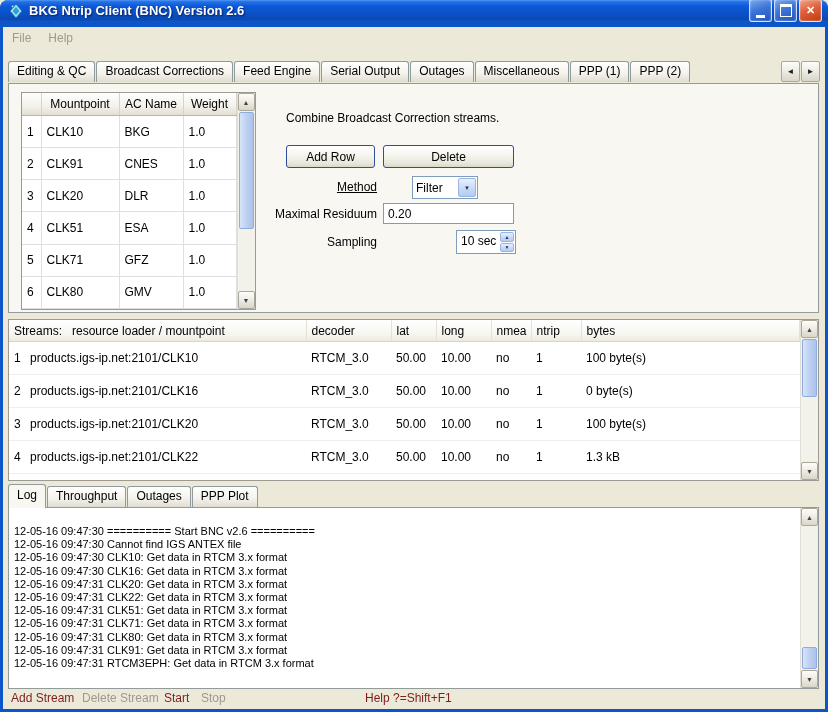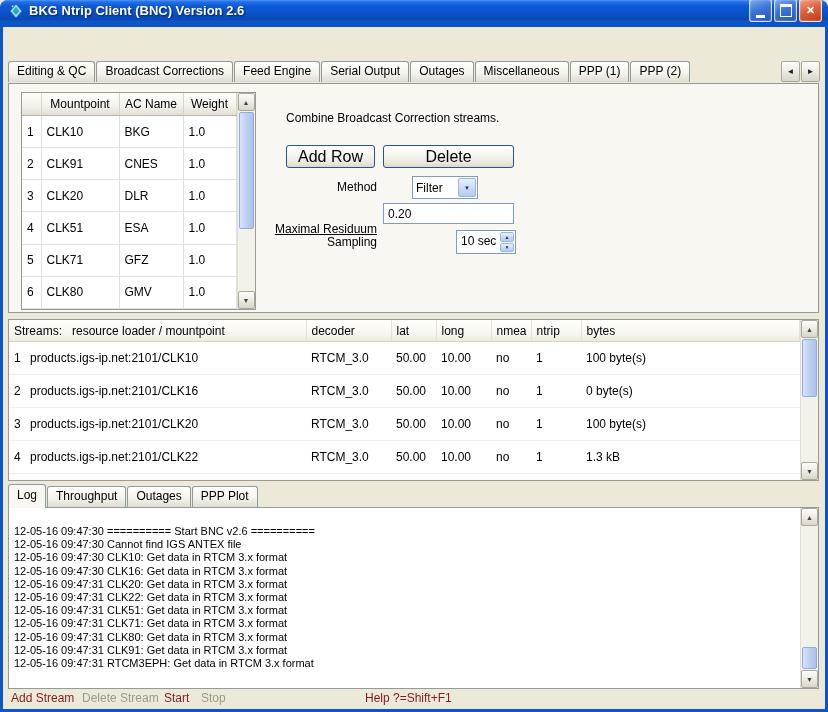--- a/index.html
+++ b/index.html
@@ -49,26 +49,26 @@
     background:linear-gradient(180deg,#FDFDFB,#EDEBE3 50%,#D9D6C9);border:1px solid #ACA899;border-radius:2px;
     color:#44463E;font-size:7px;}
   .sb-track{flex:1;position:relative;}
   .sb-thumb{position:absolute;left:1px;right:1px;border-radius:2px;
     background:linear-gradient(90deg,#D8E4F8,#C0D2F2 45%,#ACC2EC);border:1px solid #8FACDE;}
   .sb-mp .sb-thumb{top:1px;height:115px;}
   .sb-streams .sb-thumb{top:1px;height:56px;}
   .sb-log .sb-thumb{bottom:1px;height:20px;}
   
   .desc{position:absolute;left:277px;top:27px;font-size:12px;}
-  .xp-btn{font-family:inherit;font-size:16px;border:1px solid #2F4F9E;border-radius:3px;color:#000;
+  .xp-btn{font-family:inherit;font-size:12px;border:1px solid #2F4F9E;border-radius:3px;color:#000;
     background:linear-gradient(180deg,#FFFFFF 0%,#F5F4EE 45%,#EAE8DC 80%,#DDD9C8 100%);}
   .btn-add{position:absolute;left:277px;top:61px;width:89px;height:23px;}
   .btn-del{position:absolute;left:374px;top:61px;width:131px;height:23px;}
   .flabel{position:absolute;left:210px;width:158px;text-align:right;font-size:12px;}
-  .lab-method{top:96px;}.lab-res{top:138px;text-decoration:underline;}.lab-samp{top:151px;}
+  .lab-method{top:96px;text-decoration:underline;}.lab-res{top:123px;}.lab-samp{top:151px;}
   .combo{position:absolute;left:377px;top:92px;width:64px;height:21px;background:#fff;border:1px solid #7F9DB9;
     display:flex;align-items:center;margin-left:26px;}
   .combo .val{flex:1;padding-left:3px;font-size:12px;}
   .mini-blue{border:1px solid #98B5E4;border-radius:2px;color:#17316E;
     background:linear-gradient(180deg,#E8F0FC,#CCDCF6 50%,#B4CBF0);
     display:flex;align-items:center;justify-content:center;}
   .combo-btn{width:16px;height:17px;margin:1px;font-size:6px;}
   .xp-input{position:absolute;left:374px;top:119px;width:131px;height:21px;border:1px solid #7F9DB9;
     font-family:inherit;font-size:12px;padding:0 0 0 4px;background:#fff;box-sizing:border-box;}
   .spin{position:absolute;left:447px;top:146px;width:58px;height:22px;border:1px solid #7F9DB9;background:#fff;display:flex;}
@@ -118,20 +118,24 @@
           <span class="glyph-max"></span>
         </span>
       <span class="cap-btn close">
           <span class="glyph-x">✕</span>
         </span>
     </span>
   </div>
 
   <div class="content">
 
+    <div class="menubar">
+      <span class="menu-item">File</span>
+      <span class="menu-item">Help</span>
+    </div>
 
     <div class="tabbar">
       <div class="tab">Editing &amp; QC</div>
       <div class="tab">Broadcast Corrections</div>
       <div class="tab">Feed Engine</div>
       <div class="tab">Serial Output</div>
       <div class="tab">Outages</div>
       <div class="tab">Miscellaneous</div>
       <div class="tab">PPP (1)</div>
       <div class="tab">PPP (2)</div>

